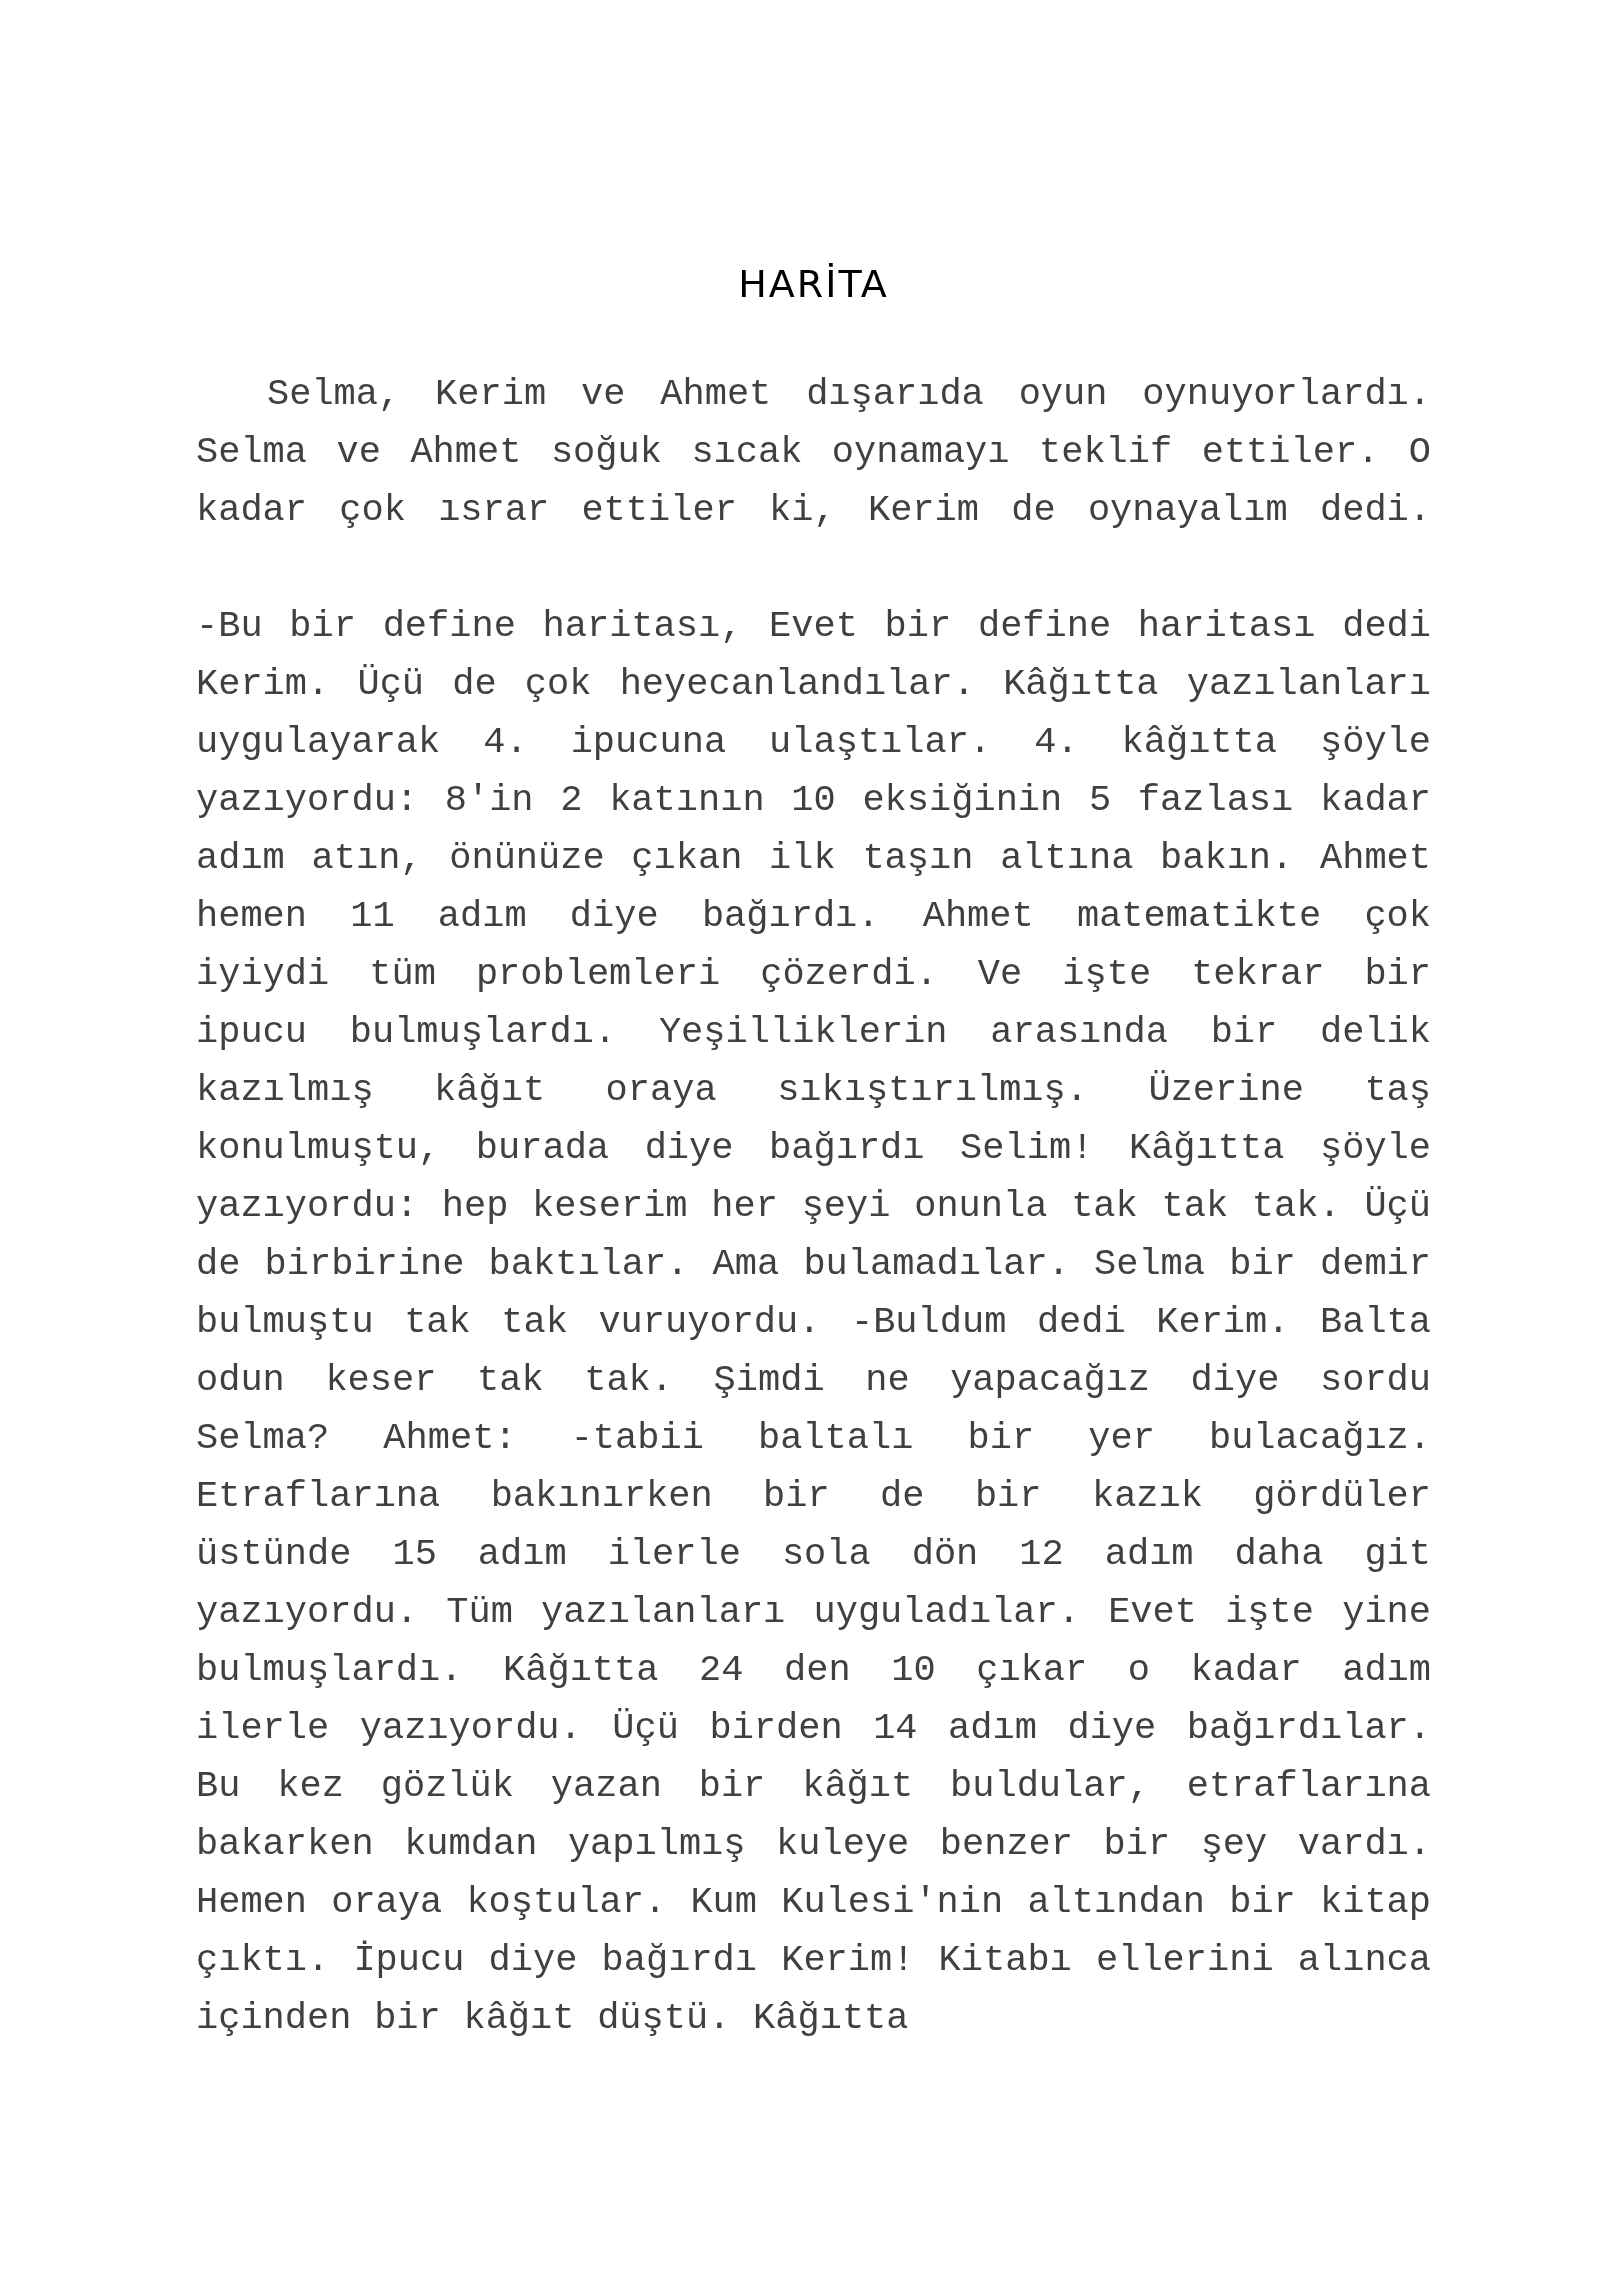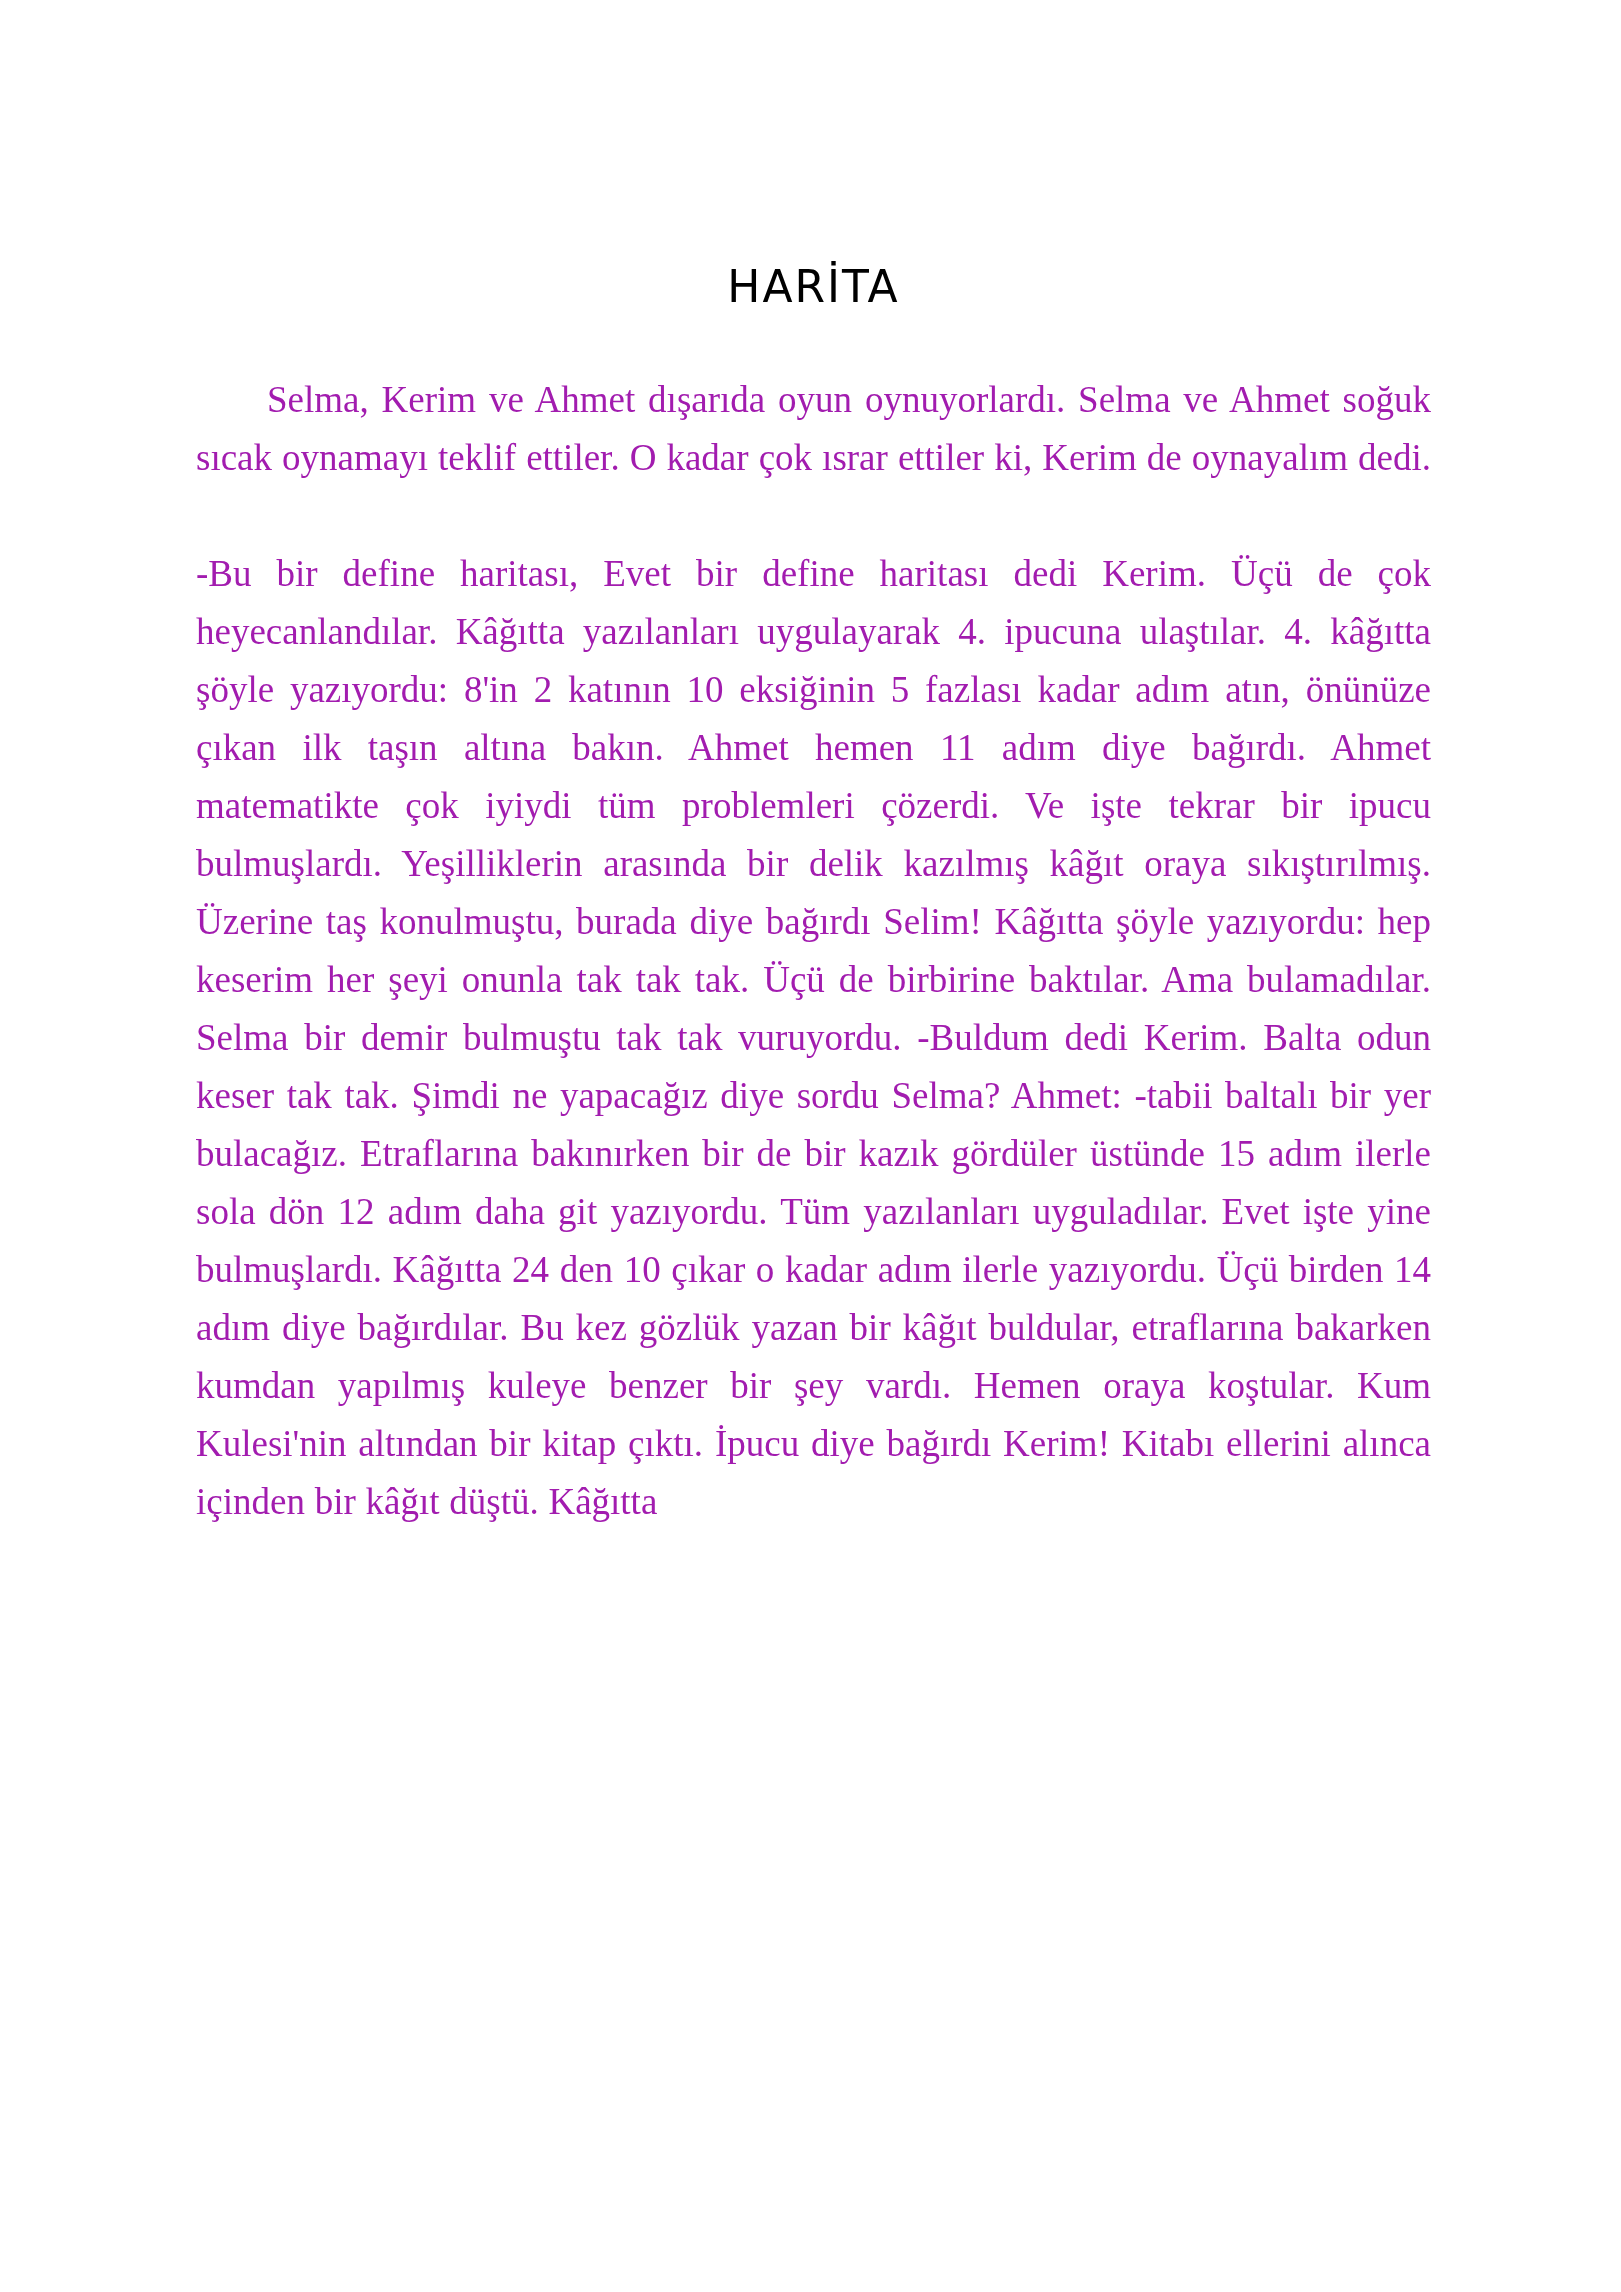--- a/index.html
+++ b/index.html
@@ -22,34 +22,34 @@
   .content {
     position: absolute;
     left: 196px;
     top: 0;
     width: 1235px;
   }
 
   .doc-title {
     text-align: center;
     font-family: "DejaVu Sans", "Liberation Sans", sans-serif;
-    font-size: 44px;
+    font-size: 38px;
     font-weight: 400;
     letter-spacing: 2px;
     color: #000000;
     margin: 0;
     padding-top: 265px;
     line-height: 1;
   }
 
   .body-text {
-    font-family: Liberation Serif, serif;
+    font-family: Liberation Mono, monospace;
     font-size: 37px;
     line-height: 58px;
-    color: #a21caf;
+    color: #404040;
     margin: 0;
     padding-top: 62px;
     text-align: justify;
     text-justify: inter-word;
     -webkit-hyphens: none;
     hyphens: none;
     word-spacing: 0.5px;
   }
 
   .para {

